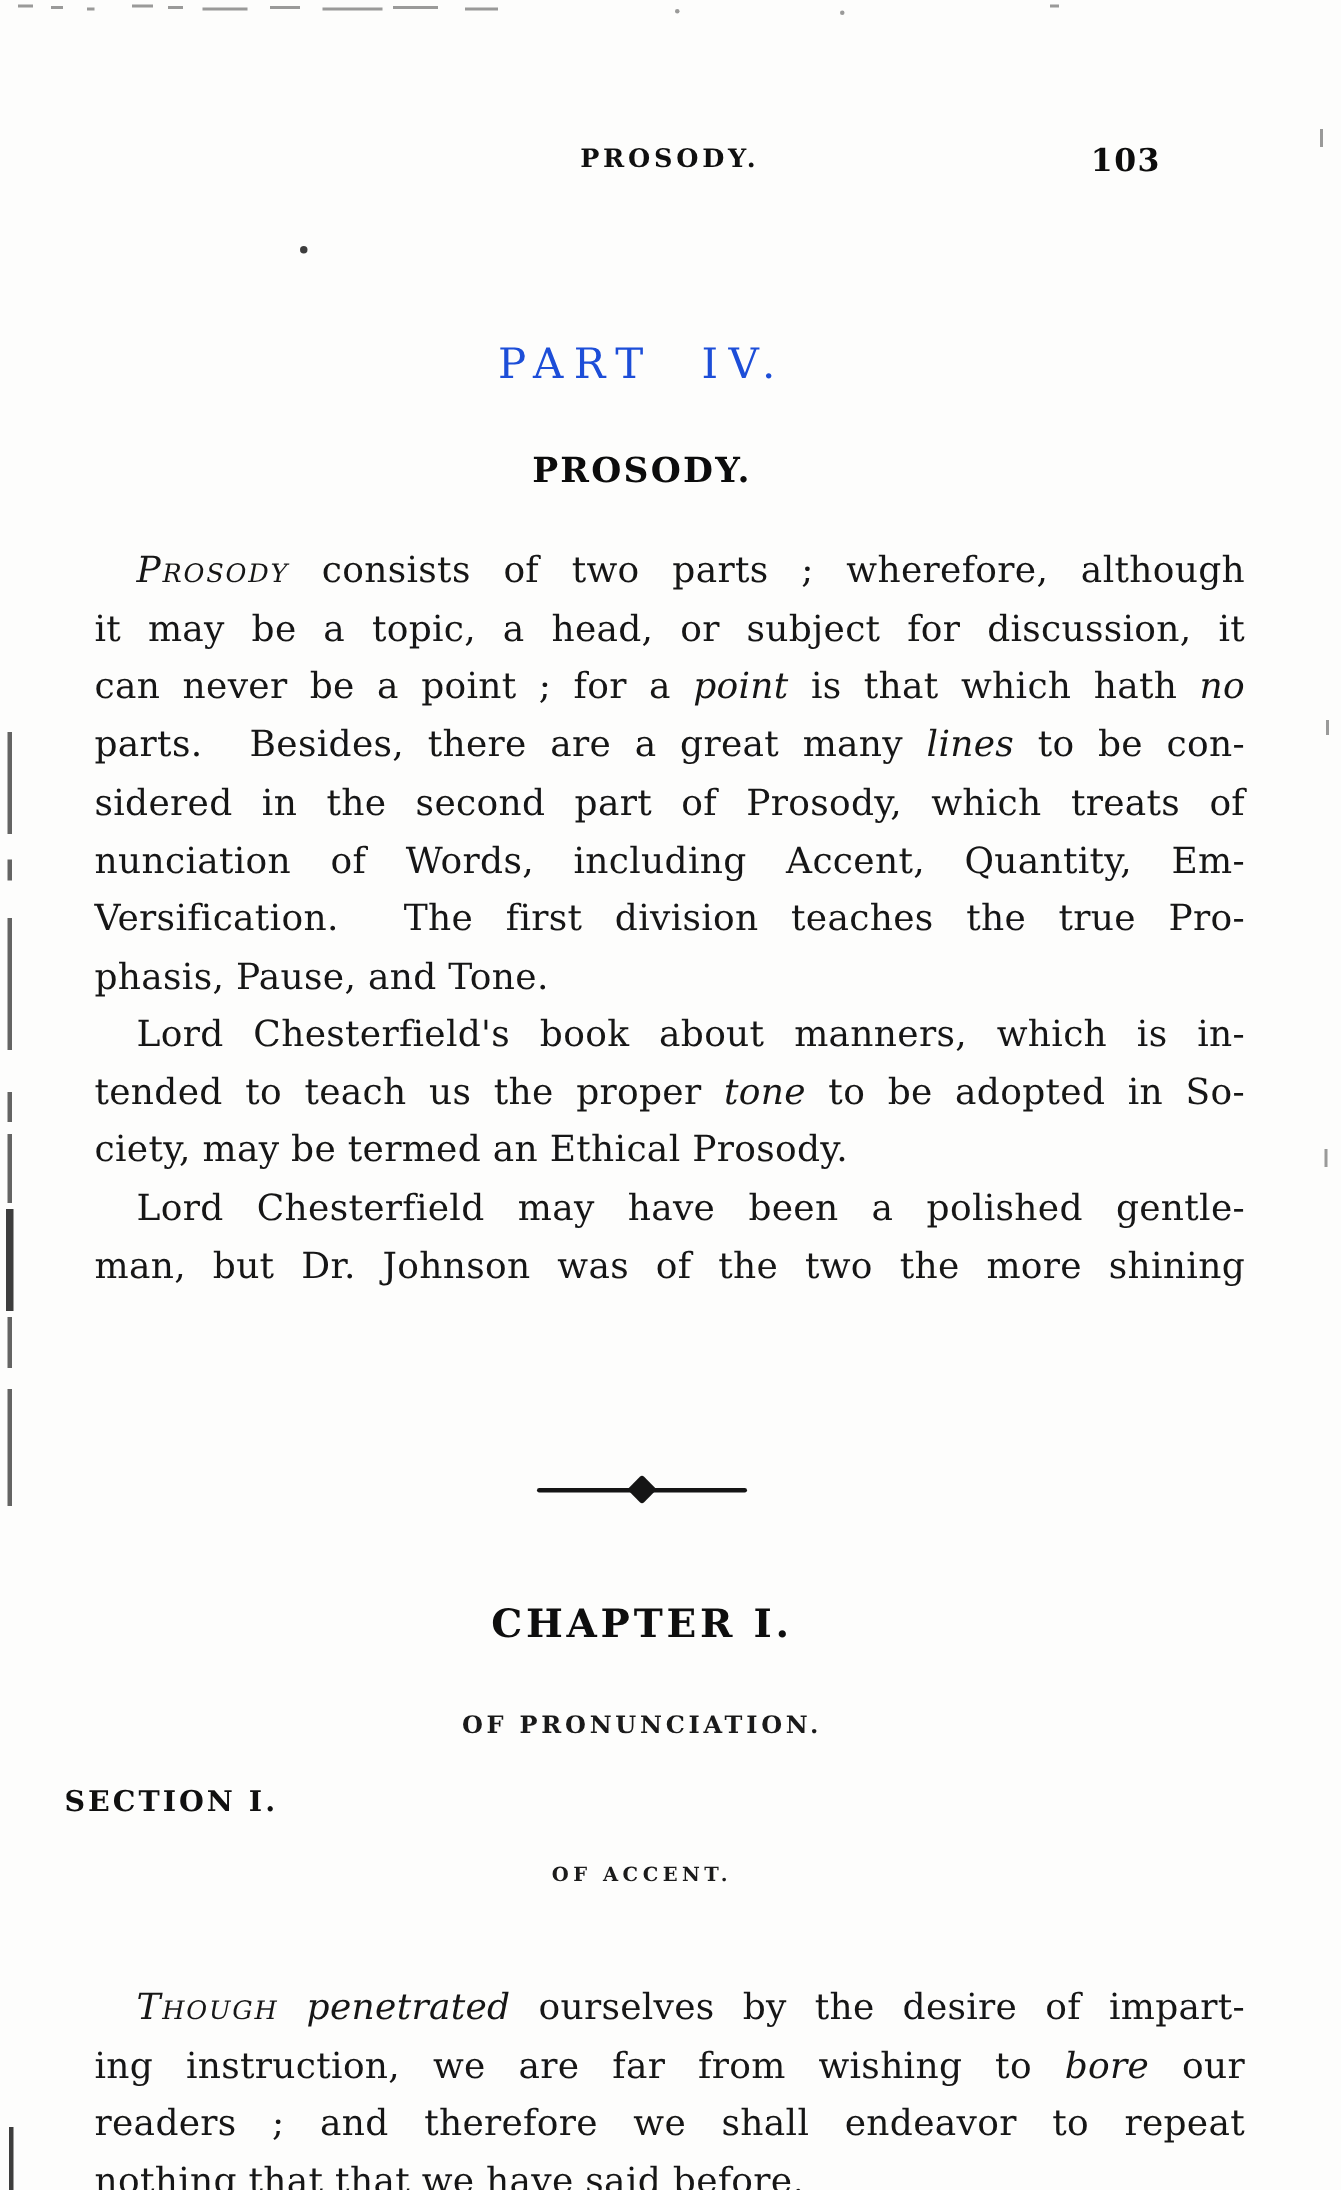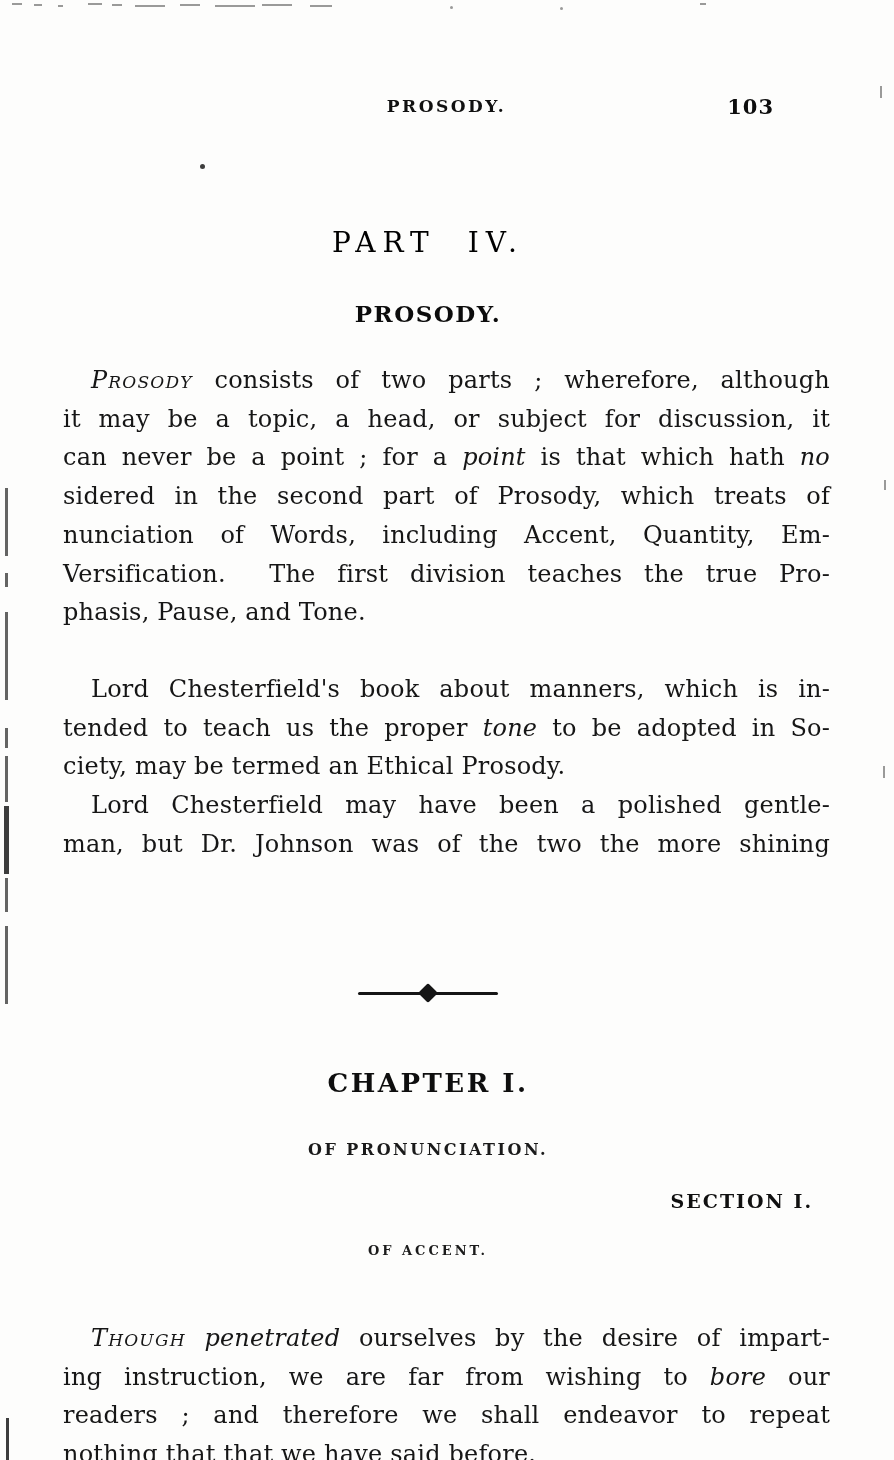--- a/index.html
+++ b/index.html
@@ -21,21 +21,21 @@
     font-size:17px;font-weight:bold;letter-spacing:2.5px;color:#101010;
   }
   .page-number{
     position:absolute;right:56px;top:-2px;
     font-size:21px;font-weight:bold;letter-spacing:1px;color:#0d0d0d;
   }
   
   .part-title{
     position:absolute;top:226px;left:43px;right:81px;
     text-align:center;
-    font-size:28px;letter-spacing:7px;word-spacing:16px;color:#000000;
+    font-size:28px;letter-spacing:7px;word-spacing:16px;color:#1d4ed8;
   }
   .part-subtitle{
     position:absolute;top:300px;left:43px;right:81px;
     text-align:center;
     font-size:23px;font-weight:bold;letter-spacing:1.5px;color:#0c0c0c;
   }
   
   .para{
     position:absolute;left:63px;right:64px;
     font-size:24px;line-height:38.7px;letter-spacing:0.2px;
@@ -65,21 +65,21 @@
   
   .chapter-title{
     position:absolute;top:1068px;left:43px;right:81px;text-align:center;
     font-size:26px;letter-spacing:2.5px;font-weight:bold;color:#0e0e0e;
   }
   .chapter-subtitle{
     position:absolute;top:1140px;left:43px;right:81px;text-align:center;
     font-size:16px;letter-spacing:2.5px;font-weight:bold;color:#1a1a1a;
   }
   .section-title{
-    position:absolute;top:1190px;left:43px;right:81px;text-align:right;
+    position:absolute;top:1190px;left:43px;right:81px;text-align:left;
     font-size:19px;letter-spacing:2px;font-weight:bold;color:#101010;
   }
   .section-subtitle{
     position:absolute;top:1243px;left:43px;right:81px;text-align:center;
     font-size:13px;letter-spacing:3px;font-weight:bold;color:#1b1b1b;
   }
   
   .art{position:absolute;background:#222;}
   .art.faint{opacity:.45;}
   .art.mid{opacity:.7;}
@@ -96,20 +96,21 @@
     <span class="page-number">103</span>
   </div>
 
   <div class="part-title">PART IV.</div>
   <div class="part-subtitle">PROSODY.</div>
 
   <div class="para para-1">
       <div class="line first"><span class="sc">Prosody</span><span> consists of two parts ; wherefore, although</span></div>
       <div class="line"><span>it may be a topic, a head, or subject for discussion, it</span></div>
       <div class="line"><span>can never be a point ; for a </span><span class="i">point</span><span> is that which hath </span><span class="i">no</span></div>
+      <div class="line"><span>parts.  Besides, there are a great many </span><span class="i">lines</span><span> to be con-</span></div>
       <div class="line"><span>sidered in the second part of Prosody, which treats of</span></div>
       <div class="line"><span>nunciation of Words, including Accent, Quantity, Em-</span></div>
       <div class="line"><span>Versification.  The first division teaches the true Pro-</span></div>
       <div class="line last"><span>phasis, Pause, and Tone.</span></div>
     </div>
   <div class="para para-2">
       <div class="line first"><span>Lord Chesterfield's book about manners, which is in-</span></div>
       <div class="line"><span>tended to teach us the proper </span><span class="i">tone</span><span> to be adopted in So-</span></div>
       <div class="line last"><span>ciety, may be termed an Ethical Prosody.</span></div>
     </div>

